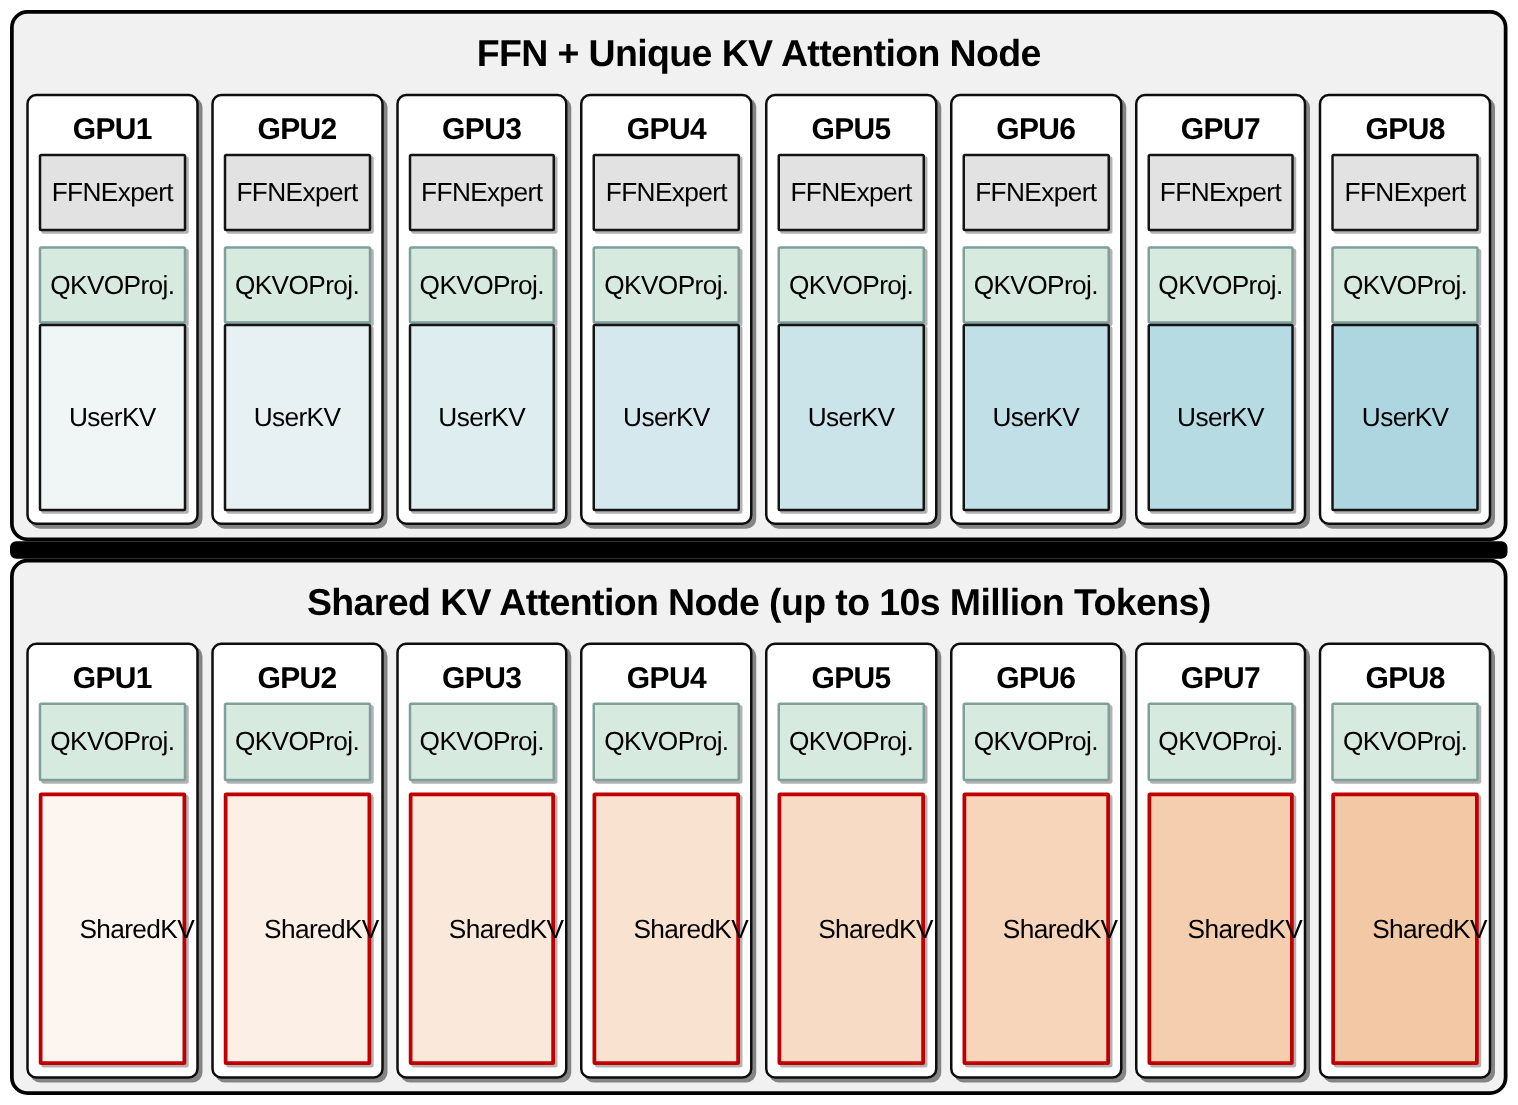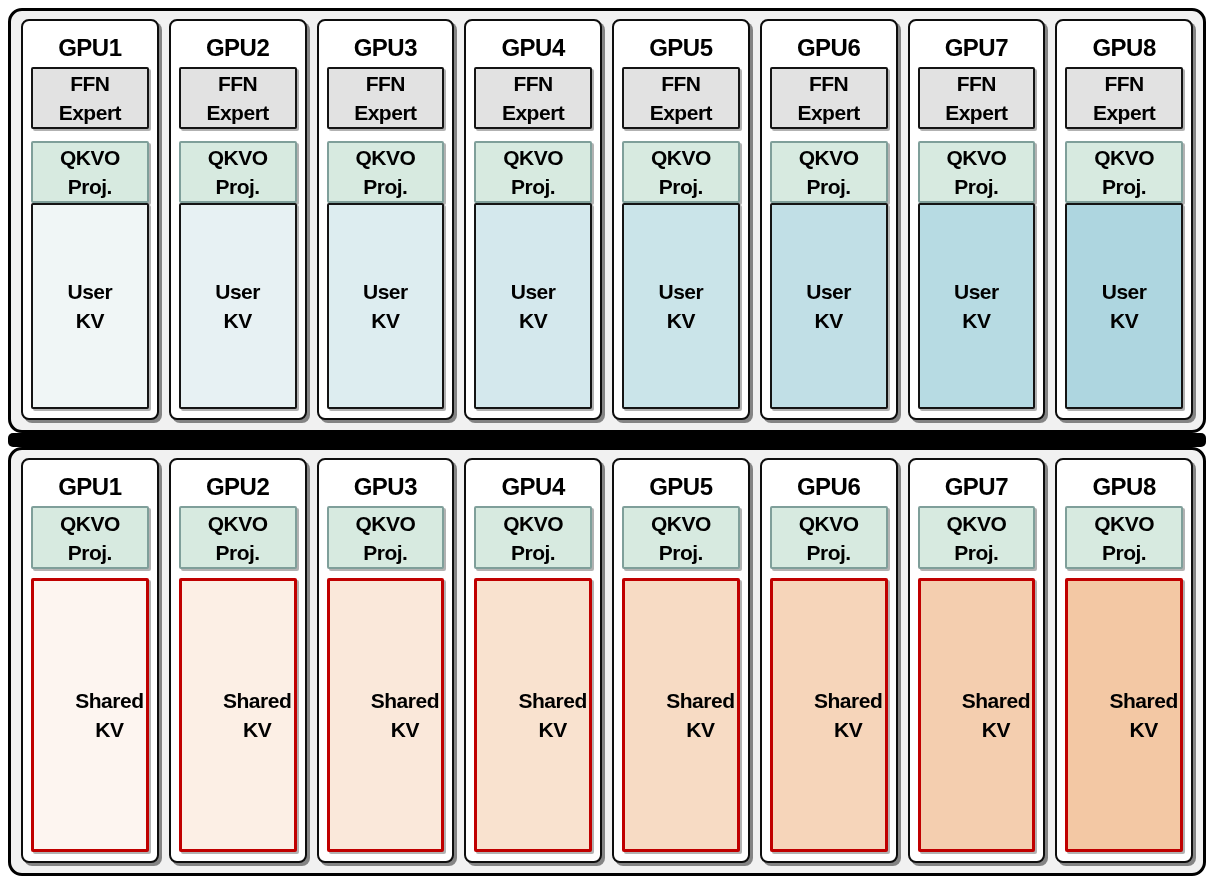--- a/index.html
+++ b/index.html
@@ -69,26 +69,26 @@
     line-height: 42px;
     text-align: center;
     font-size: 24px;
     font-weight: bold;
     letter-spacing: -0.5px;
     color: #000;
   }
   .box {
     box-sizing: border-box;
     display: flex;
-    flex-direction: column;
+    flex-direction: row;
     align-items: center;
     justify-content: center;
     text-align: center;
     font-size: 21px;
-    font-weight: bold;
+    font-weight: normal;
     line-height: 29px;
     letter-spacing: -0.5px;
     color: #000;
     border-radius: 2px;
     box-shadow: 2px 2px 0 rgba(0,0,0,0.3);
   }
   .box-ffn {
     flex: none;
     height: 62px;
     background: var(--ffn-fill, #e2e2e2);
@@ -112,20 +112,21 @@
     border: 3px solid var(--shared-kv-border, #c00000);
     padding-left: 39px;
   }
 </style>
 </head>
 <body>
 
 <div class="figure">
 
   <div class="panel panel-top">
+    <div class="panel-title">FFN + Unique KV Attention Node</div>
     <div class="cards">
         <div class="card">
     <div class="gpu-label">GPU1</div>
     <div class="box box-ffn">
       <div>FFN</div>
       <div>Expert</div>
     </div>
     <div class="box box-qkvo">
       <div>QKVO</div>
       <div>Proj.</div>
@@ -239,20 +240,21 @@
       <div>User</div>
       <div>KV</div>
     </div>
   </div>
       </div>
   </div>
 
   <div class="divider"></div>
 
   <div class="panel panel-bottom">
+    <div class="panel-title">Shared KV Attention Node (up to 10s Million Tokens)</div>
     <div class="cards">
         <div class="card">
     <div class="gpu-label">GPU1</div>
     <div class="box box-qkvo">
       <div>QKVO</div>
       <div>Proj.</div>
     </div>
     <div class="box box-shared" style="background-color: rgb(253, 245, 240);">
       <div>Shared</div>
       <div>KV</div>

